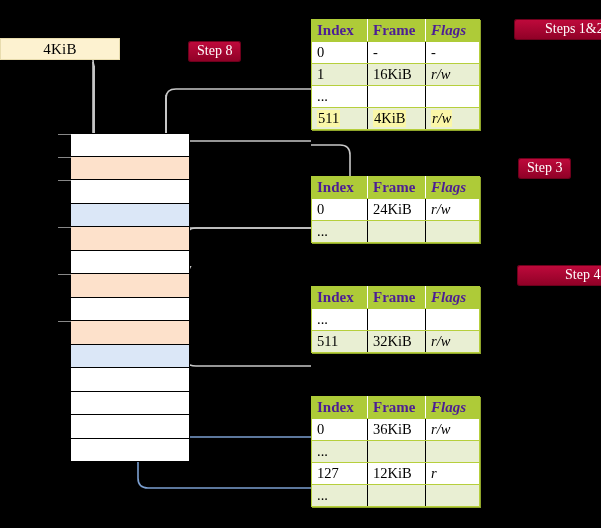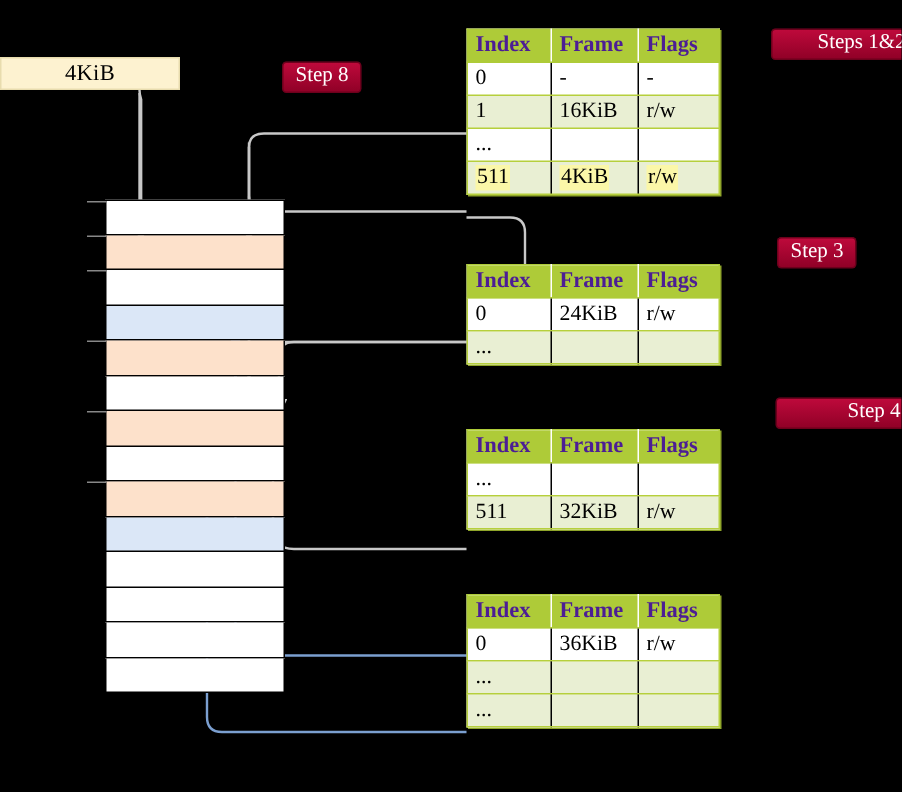--- a/index.html
+++ b/index.html
@@ -73,21 +73,21 @@
     font-size:15px;
   }
   .ptable th:last-child{border-right:1px solid #aecb38;}
   .ptable td{border-left:1px solid #000;border-right:1px solid #000;}
   .ptable td.c0{border-left:1px solid #b6cf3c;}
   .ptable td.c2{border-right:1px solid #b6cf3c;}
   .r-white td{background:#ffffff;}
   .r-green td{background:#e9efd3;}
   .ptable .w0{width:56px;}
   .ptable .w1{width:58px;}
-  .ptable .w2{width:54px;}
+  .ptable .w2{width:54px;font-style:italic;}
   .hl{background:#fbf7a8 !important;box-shadow:none;}
   td .hl{display:inline-block;padding:0 1px;}
 
   #table1{left:311px;top:19px;}
   #table2{left:311px;top:176px;}
   #table3{left:311px;top:286px;}
   #table4{left:311px;top:396px;}
 
   svg.wires{position:absolute;left:0;top:0;width:601px;height:528px;overflow:visible;pointer-events:none;}
 </style>
@@ -283,20 +283,25 @@
         <tr class="r-white">
           <td class="w0 c0">0</td>
           <td class="w1 c1">36KiB</td>
           <td class="w2 c2">r/w</td>
         </tr>
         <tr class="r-green">
           <td class="w0 c0">...</td>
           <td class="w1 c1"></td>
           <td class="w2 c2"></td>
         </tr>
+        <tr class="r-white">
+          <td class="w0 c0">127</td>
+          <td class="w1 c1">12KiB</td>
+          <td class="w2 c2">r</td>
+        </tr>
         <tr class="r-green">
           <td class="w0 c0">...</td>
           <td class="w1 c1"></td>
           <td class="w2 c2"></td>
         </tr>
       </tbody>
     </table>
 
 </div>
 

